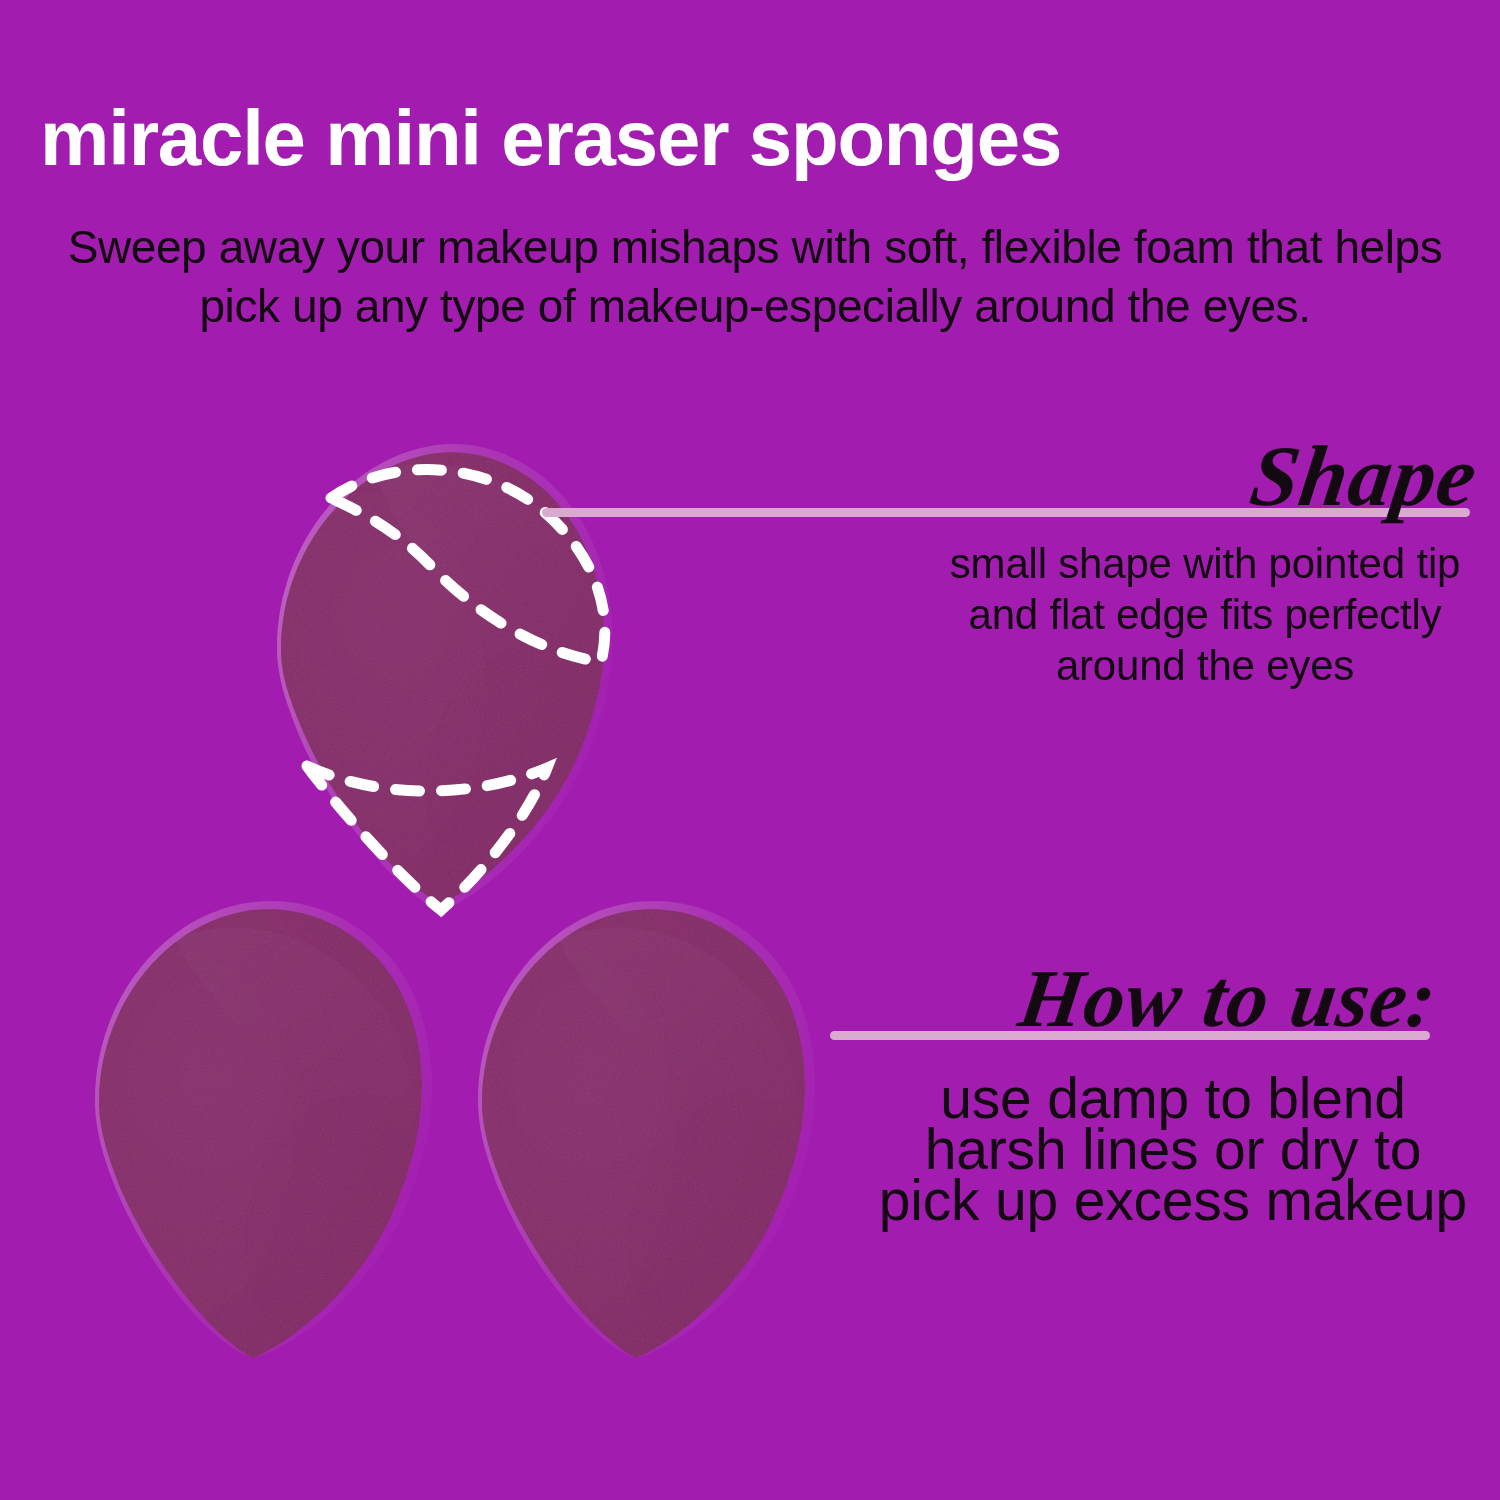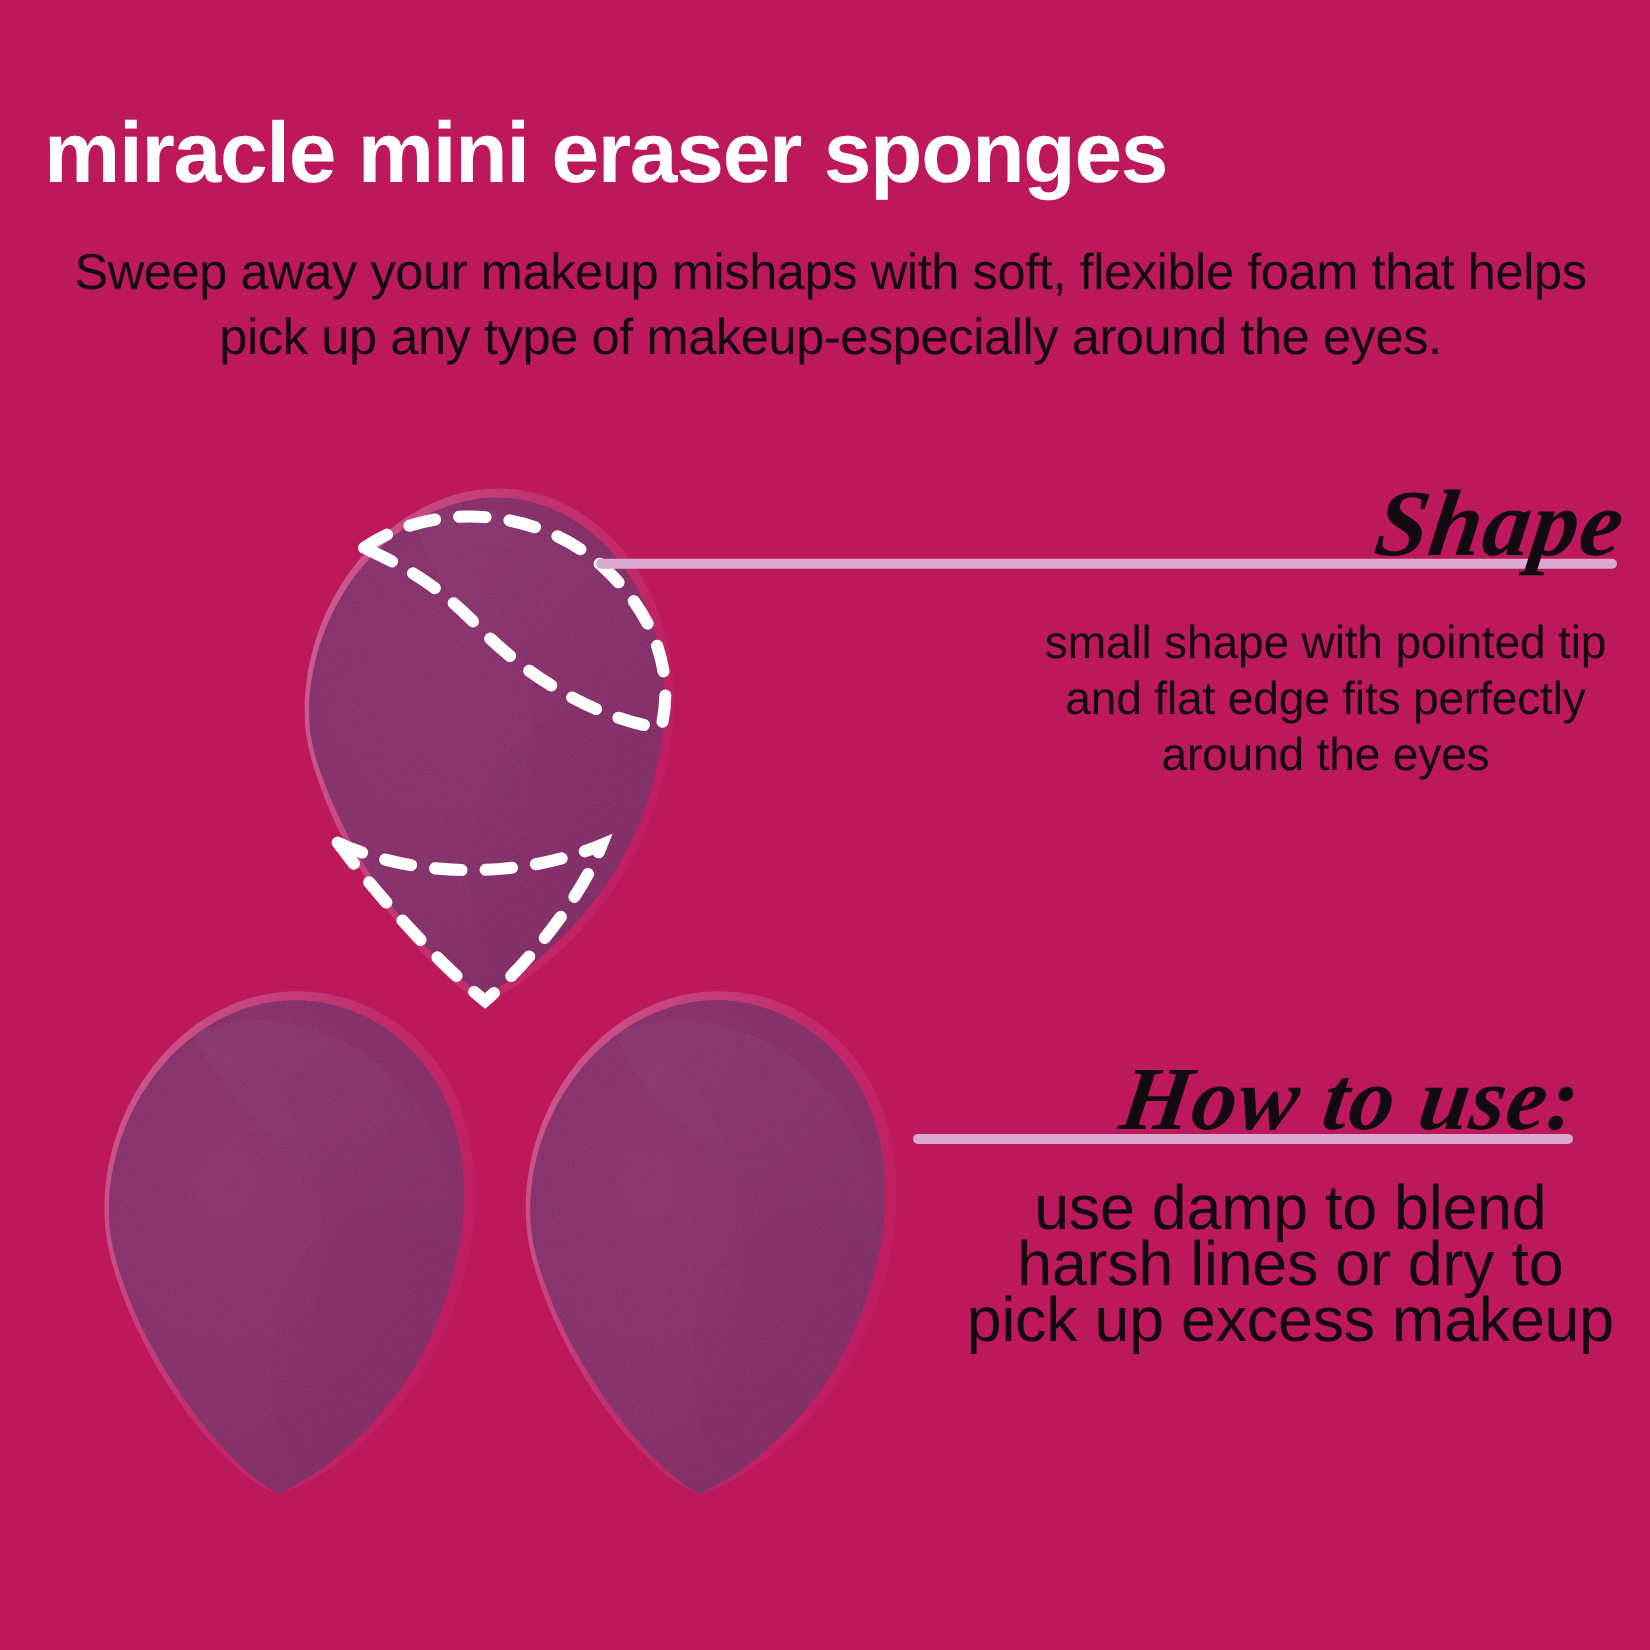--- a/index.html
+++ b/index.html
@@ -107,21 +107,21 @@
 
   .callout-body {
     margin: 0;
     color: #1a0d16;
     text-align: center;
     font-family: "Liberation Sans", sans-serif;
     font-weight: normal;
     letter-spacing: -0.2px;
   }
   .callout-shape .callout-body {
-    margin-top: 36px;
+    margin-top: 16px;
     margin-left: 410px;
     width: 530px;
     font-size: 42px;
     line-height: 51px;
   }
   .callout-howto .callout-body {
     margin-top: 30px;
     margin-left: 50px;
     width: 606px;
     font-size: 57px;
@@ -135,21 +135,21 @@
   }
   .sponge-top    { left: 245px; top: 432px;  width: 400px; height: 480px; }
   .sponge-bl     { left: 65px;  top: 888px;  width: 392px; height: 470px; }
   .sponge-br     { left: 448px; top: 888px;  width: 392px; height: 470px; }
 
   .sponge-stage svg { display: block; width: 100%; height: 100%; overflow: visible; }
 </style>
 </head>
 <body>
 
-<div id="poster" style="background: #be185d;">
+<div id="poster" style="background: #a21caf;">
 
   <h1 class="title" style="color: rgb(255, 255, 255); transform: scaleX(1);">miracle mini eraser sponges</h1>
 
   <p class="subtitle" style="color: rgb(18, 10, 16);">Sweep away your makeup mishaps with soft, flexible foam that helps pick up any type of makeup-especially around the eyes.</p>
 
   <div class="sponge-stage sponge-top">
     <svg viewBox="0 0 400 480" xmlns="http://www.w3.org/2000/svg">
       <defs>
         <radialGradient id="tBody" cx="38%" cy="38%" r="78%">
           <stop offset="0%" stop-color="#a84c89"></stop>

